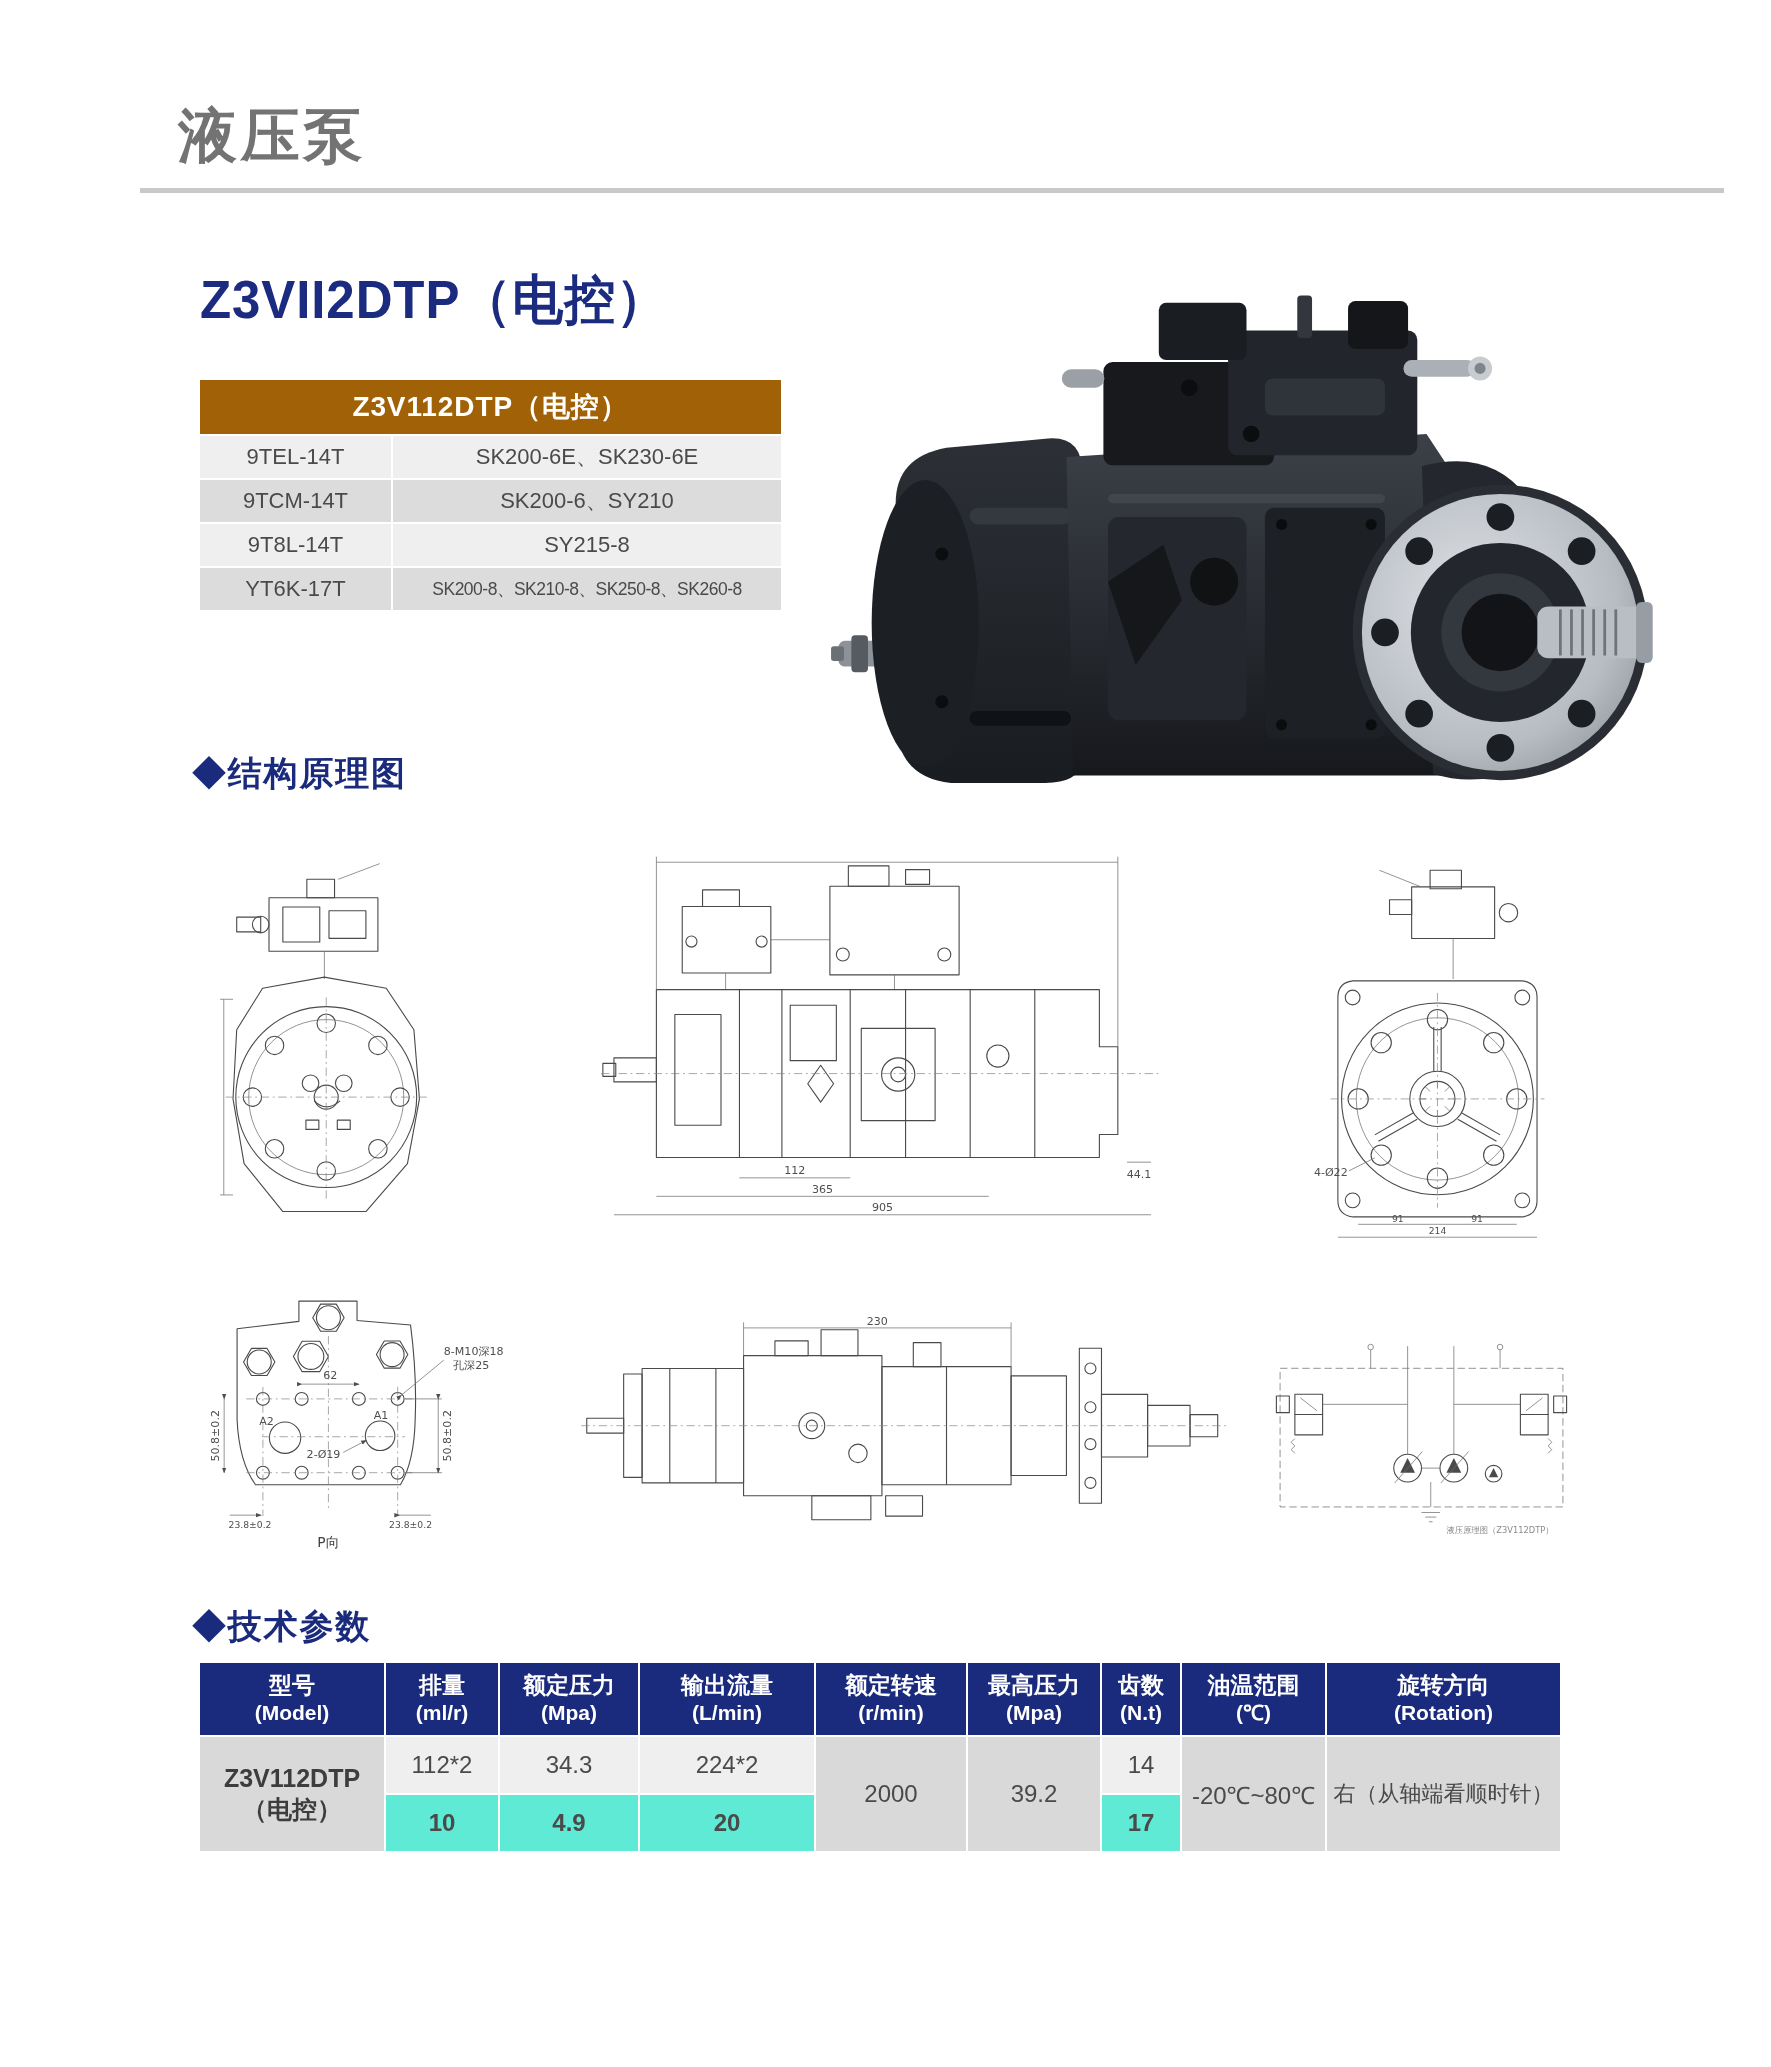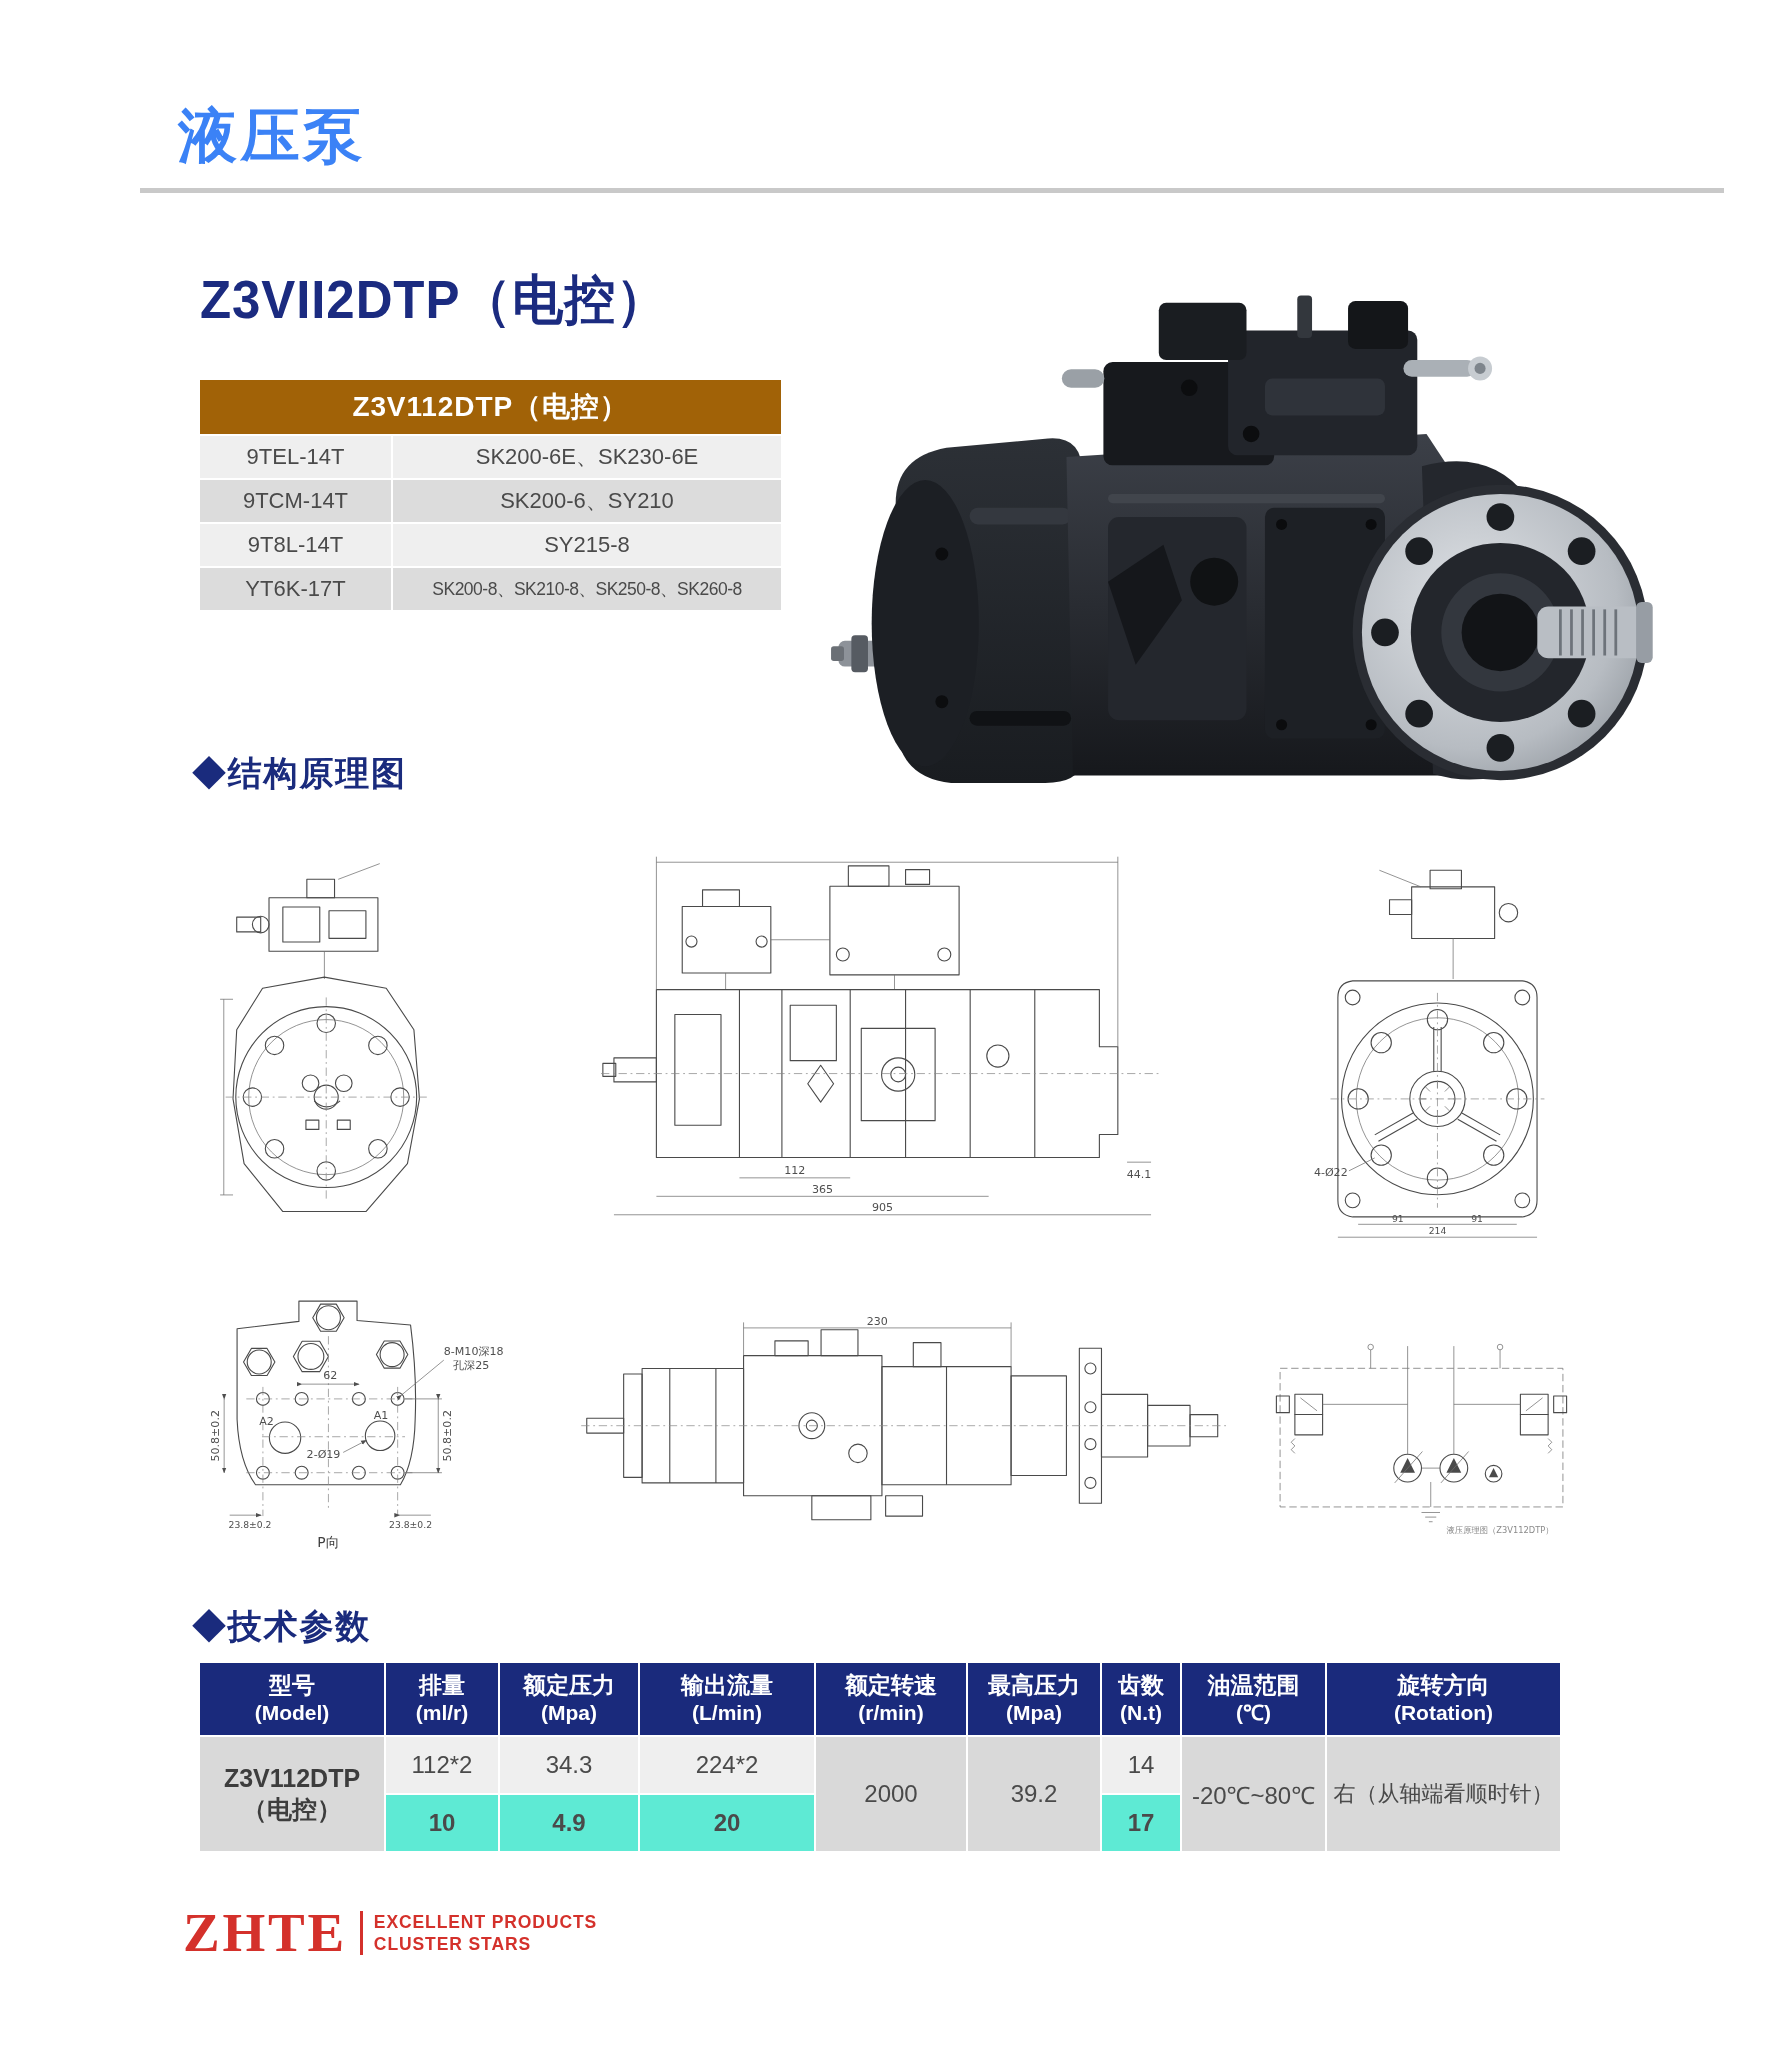--- a/index.html
+++ b/index.html
@@ -5,21 +5,21 @@
   html,body { margin:0; padding:0; background:#ffffff; }
   .page {
     position:relative; width:1771px; height:2067px; background:#ffffff;
     font-family:"Liberation Sans", sans-serif; overflow:hidden;
   }
   .abs { position:absolute; }
 
   
   .page-title {
     left:178px; top:107px; font-size:59px; font-weight:bold;
-    color:#3b82f6; letter-spacing:3.7px; line-height:1;
+    color:#737373; letter-spacing:3.7px; line-height:1;
   }
   .rule { left:140px; top:188px; width:1584px; height:4.6px; background:#c9c9c9; }
 
   .product-title {
     left:200px; top:272px; font-size:51px; font-weight:bold;
     color:#1b2b80; letter-spacing:0.9px; line-height:1.1;
     transform:scaleY(1.05);
   }
 
   
@@ -565,23 +565,15 @@
     </tr>
     <tr>
       <td class="r2">10</td>
       <td class="r2">4.9</td>
       <td class="r2">20</td>
       <td class="r2">17</td>
     </tr>
   </tbody>
     </table>
 
-  <div class="abs footer">
-    <div class="logo">ZHTE</div>
-    <div class="divider"></div>
-    <div class="tags">
-      <div>EXCELLENT PRODUCTS</div>
-      <div>CLUSTER STARS</div>
-    </div>
-  </div>
 
 </div>
 
 
 </body></html>

